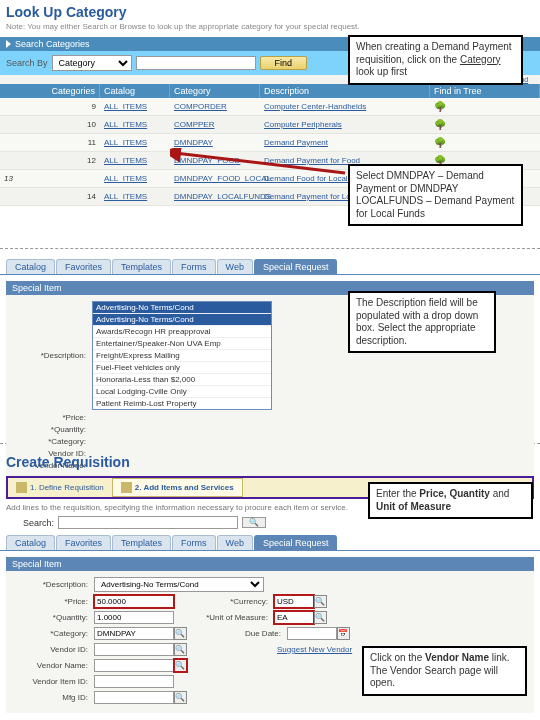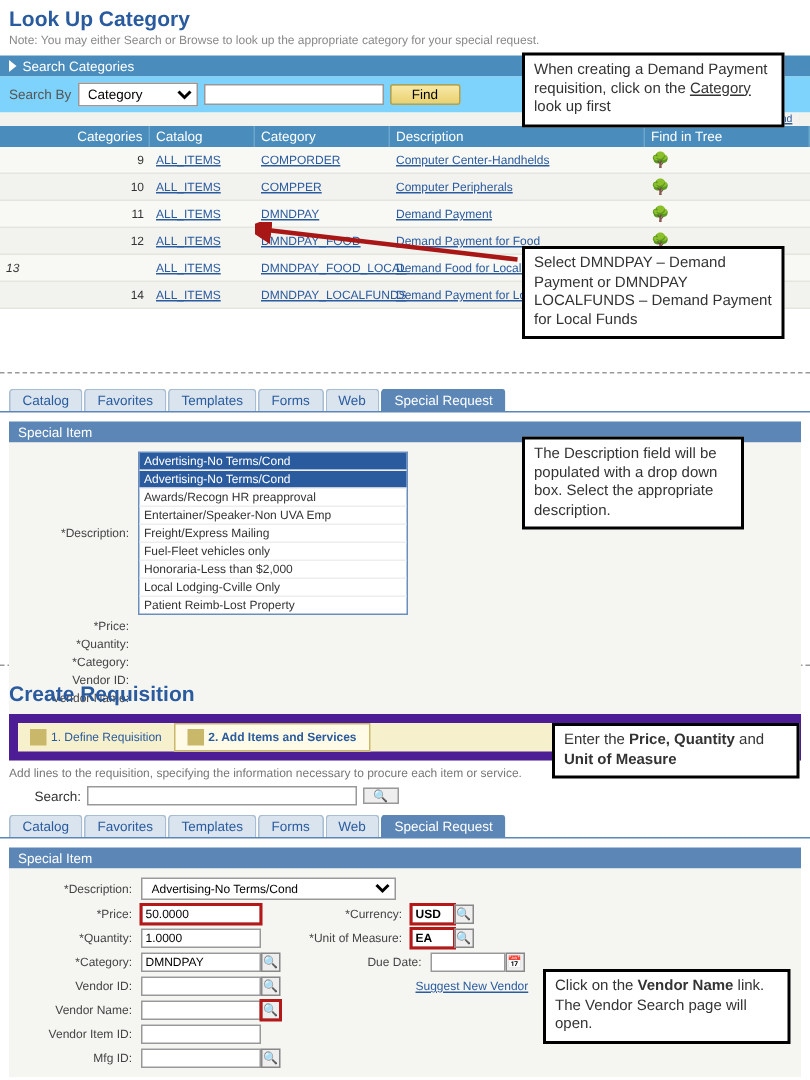--- a/index.html
+++ b/index.html
@@ -168,21 +168,21 @@
     background: #2a5b9e;
     color: #fff;
   }
   .redbox { outline: 2px solid #b41818; outline-offset: -1px; }
 
   
   .s3-title { color: #2a5b9e; font-size: 14px; font-weight: bold; padding: 4px 6px; }
   .step-bar {
     margin: 2px 6px;
     display: flex;
-    border: 6px solid #4c1d95;
+    border: 2px solid #4c1d95;
     background: #f7f0cc;
   }
   .step {
     padding: 3px 8px;
     font-size: 8px;
     color: #2a5b9e;
     display: flex;
     align-items: center;
     gap: 3px;
   }
@@ -199,21 +199,21 @@
     padding:6px;
     font-size:8px;
   }
   .form2-row { display:flex; align-items:center; margin-bottom:3px;}
   .form2-row .lab { width:82px; text-align:right; padding-right:6px; color:#444;}
   .form2-row .lab2 { width:90px; text-align:right; padding-right:6px; color:#444; margin-left:10px;}
   .inp { border:1px solid #999; background:#fff; padding:1px 2px; font-size:8px;}
   .inp.w170{width:170px;}
   .inp.w80{width:80px;}
   .inp.w50{width:50px;}
-  .inp.w40{width:29px;font-weight:bold;}
+  .inp.w40{width:40px;}
   .mag { width:13px;height:13px;border:1px solid #888;background:#eee;display:inline-flex;align-items:center;justify-content:center;font-size:8px;cursor:pointer;}
   .small-link { color:#2a5b9e; text-decoration:underline; font-size:8px;}
   .hr { border-top:1px dashed #999; margin:6px 0;}
 </style>
 </head>
 <body>
 
 <div class="section" style="height:240px;">
   <div class="s1-title">Look Up Category</div>
   <div class="s1-note">Note: You may either Search or Browse to look up the appropriate category for your special request.</div>

